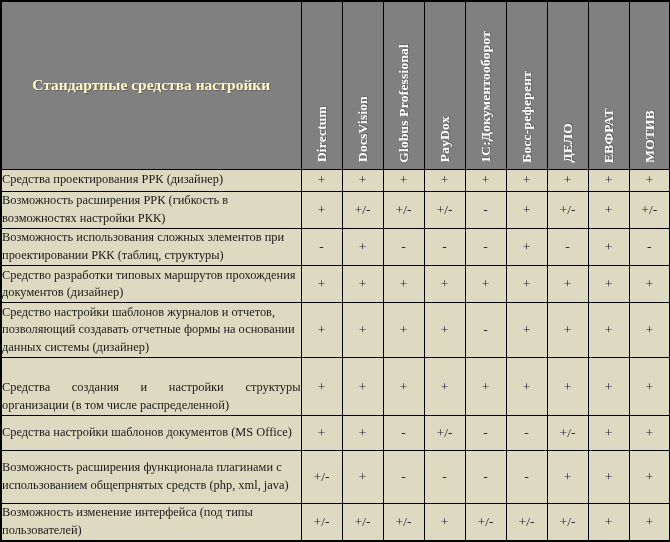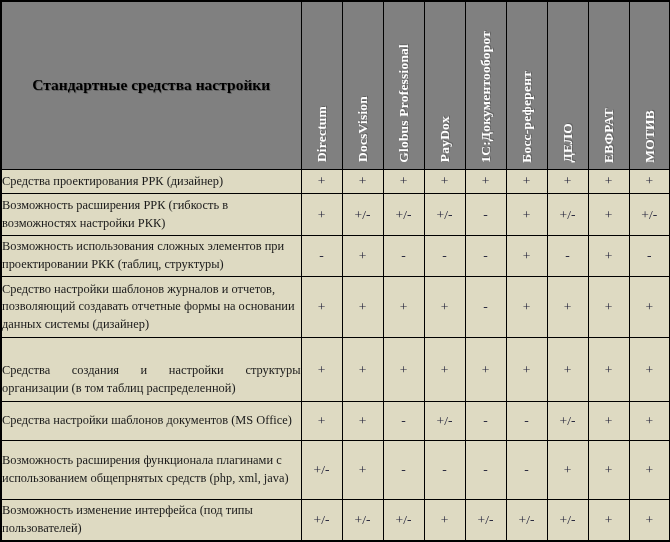--- a/index.html
+++ b/index.html
@@ -30,21 +30,21 @@
     padding: 0;
     margin: 0;
     box-sizing: border-box;
   }
 
   
   thead tr { height: 168px; }
 
   .head-title {
     background: #808080;
-    color: #000000;
+    color: #fef9c3;
     font-weight: bold;
     font-size: 15.5px;
     line-height: 1.45;
     text-align: center;
     vertical-align: middle;
     padding: 0 26px;
     text-shadow: 1px 1px 0 rgba(0,0,0,0.25);
     width: 300px;
   }
 
@@ -171,36 +171,48 @@
       <td class="mark-cell">+</td>
       <td class="mark-cell">-</td>
       <td class="mark-cell">-</td>
       <td class="mark-cell">-</td>
       <td class="mark-cell">+</td>
       <td class="mark-cell">-</td>
       <td class="mark-cell">+</td>
       <td class="mark-cell">-</td>
     </tr>
 
+    <tr class="r4">
+      <td class="row-label">Средство разработки типовых маршрутов прохождения документов (дизайнер)</td>
+      <td class="mark-cell">+</td>
+      <td class="mark-cell">+</td>
+      <td class="mark-cell">+</td>
+      <td class="mark-cell">+</td>
+      <td class="mark-cell">+</td>
+      <td class="mark-cell">+</td>
+      <td class="mark-cell">+</td>
+      <td class="mark-cell">+</td>
+      <td class="mark-cell">+</td>
+    </tr>
 
     <tr class="r5">
       <td class="row-label">Средство настройки шаблонов журналов и отчетов, позволяющий создавать отчетные формы на основании данных системы (дизайнер)</td>
       <td class="mark-cell">+</td>
       <td class="mark-cell">+</td>
       <td class="mark-cell">+</td>
       <td class="mark-cell">+</td>
       <td class="mark-cell">-</td>
       <td class="mark-cell">+</td>
       <td class="mark-cell">+</td>
       <td class="mark-cell">+</td>
       <td class="mark-cell">+</td>
     </tr>
 
     <tr class="r6">
-      <td class="row-label justify"><span class="ln1">Средства создания и настройки структуры</span><span>организации (в том таблиц распределенной)</span></td>
+      <td class="row-label justify"><span class="ln1">Средства создания и настройки структуры</span><span>организации (в том числе распределенной)</span></td>
       <td class="mark-cell">+</td>
       <td class="mark-cell">+</td>
       <td class="mark-cell">+</td>
       <td class="mark-cell">+</td>
       <td class="mark-cell">+</td>
       <td class="mark-cell">+</td>
       <td class="mark-cell">+</td>
       <td class="mark-cell">+</td>
       <td class="mark-cell">+</td>
     </tr>

